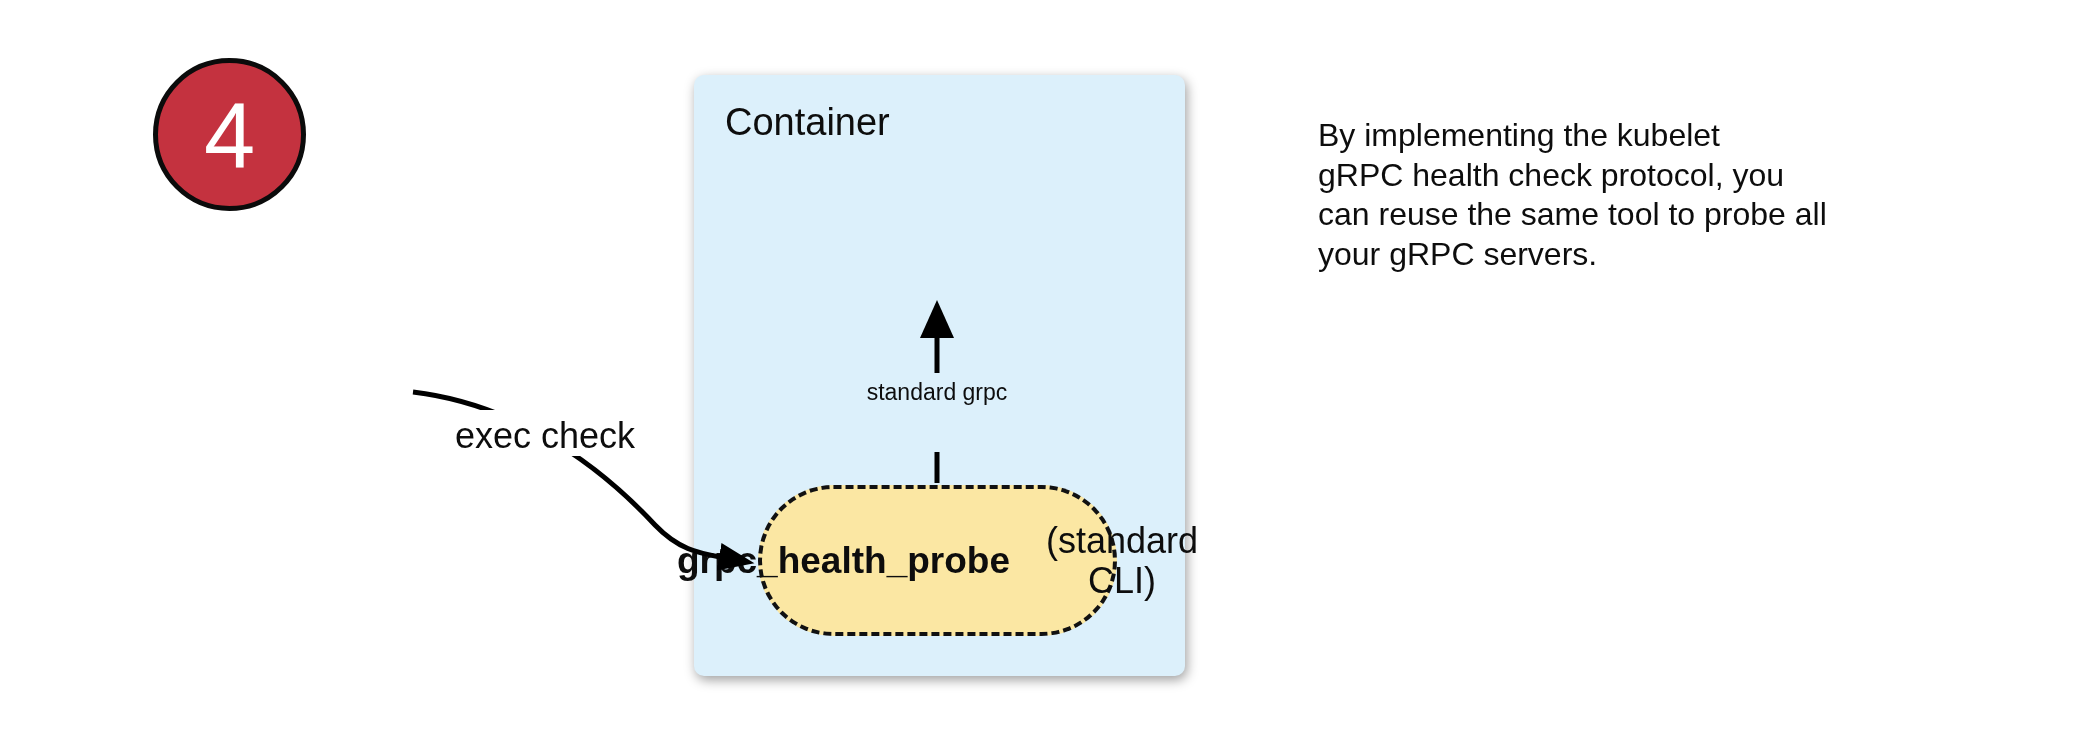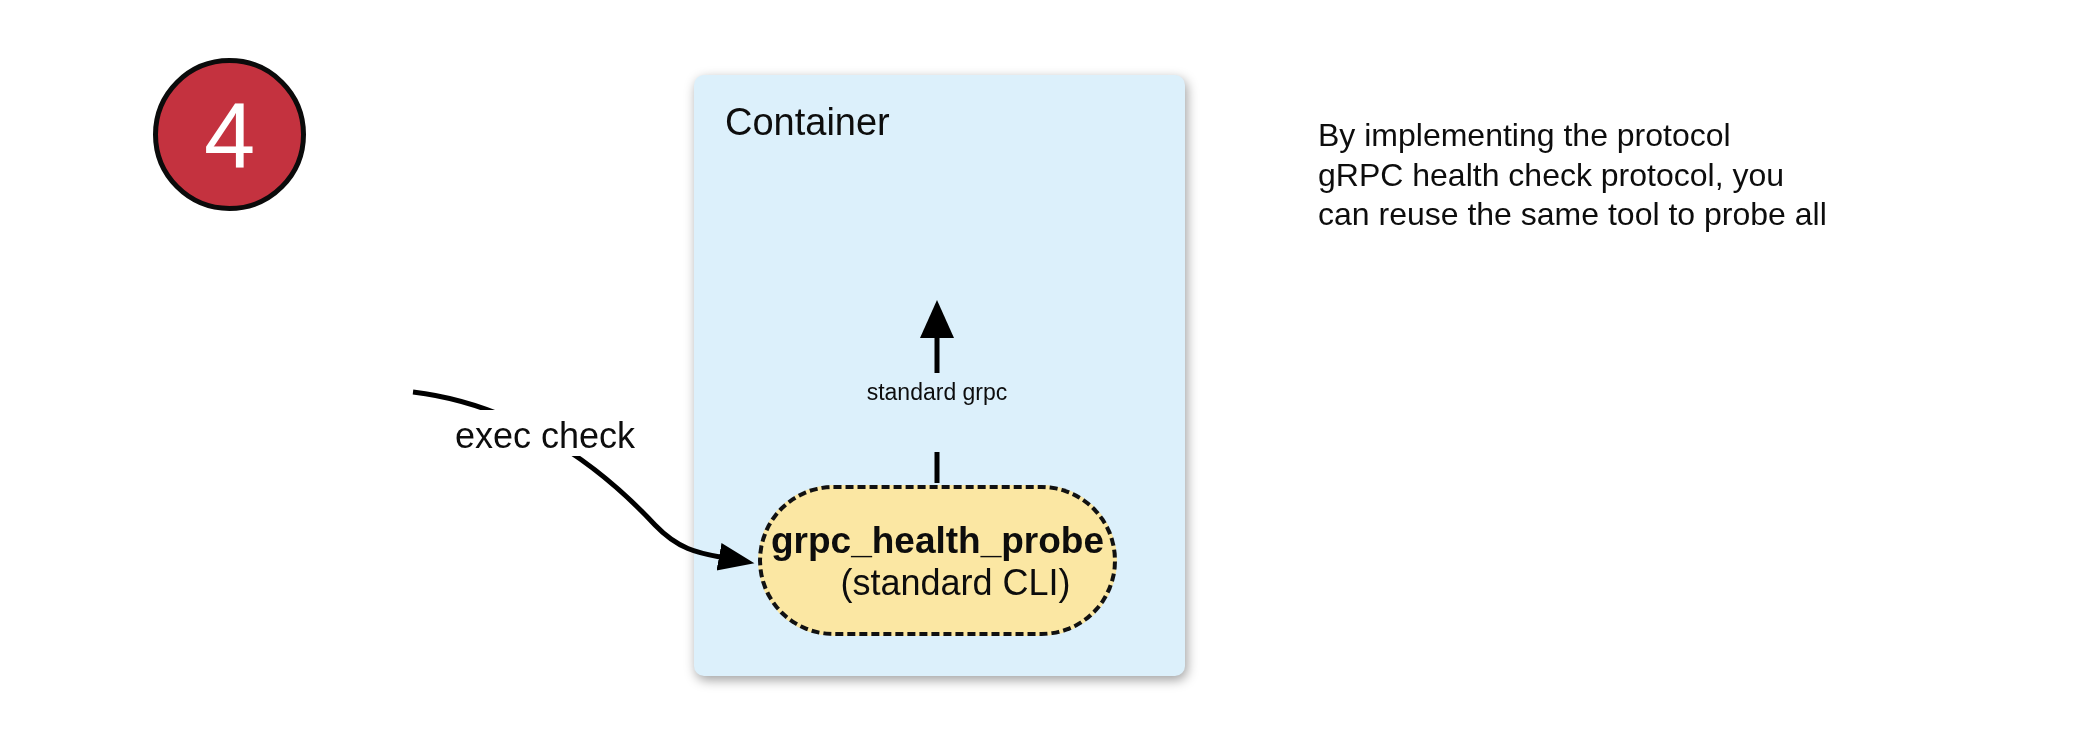--- a/index.html
+++ b/index.html
@@ -66,21 +66,21 @@
     font-size: 23px; line-height: 38px;
   }
 
   
   .probe-pill {
     left: 758px; top: 485px; width: 359px; height: 151px;
     box-sizing: border-box;
     background: #FBE7A3;
     border: 4px dashed #111111;
     border-radius: 76px;
-    display: flex; flex-direction: column;
+    display: flex; 
     align-items: center; justify-content: center;
     text-align: center;
   }
   .probe-title { font-size: 37px; font-weight: bold; line-height: 44px; }
   .probe-subtitle { font-size: 36px; line-height: 40px; margin-left: 36px; }
 
   
   .exec-label {
     left: 455px; top: 415px;
     font-size: 36px; line-height: 42px;
@@ -135,18 +135,19 @@
 
   <div class="abs protocol-label">
     <div>standard grpc</div>
   </div>
 
   <div class="abs exec-label">
     <span class="b">exec</span><span> check</span>
   </div>
 
   <div class="abs note">
-    <div>By implementing the protocol</div>
+    <div>By implementing the kubelet</div>
     <div>gRPC health check protocol, you</div>
     <div>can reuse the same tool to probe all</div>
+    <div>your gRPC servers.</div>
   </div>
 
 </div>
 
 </body></html>

